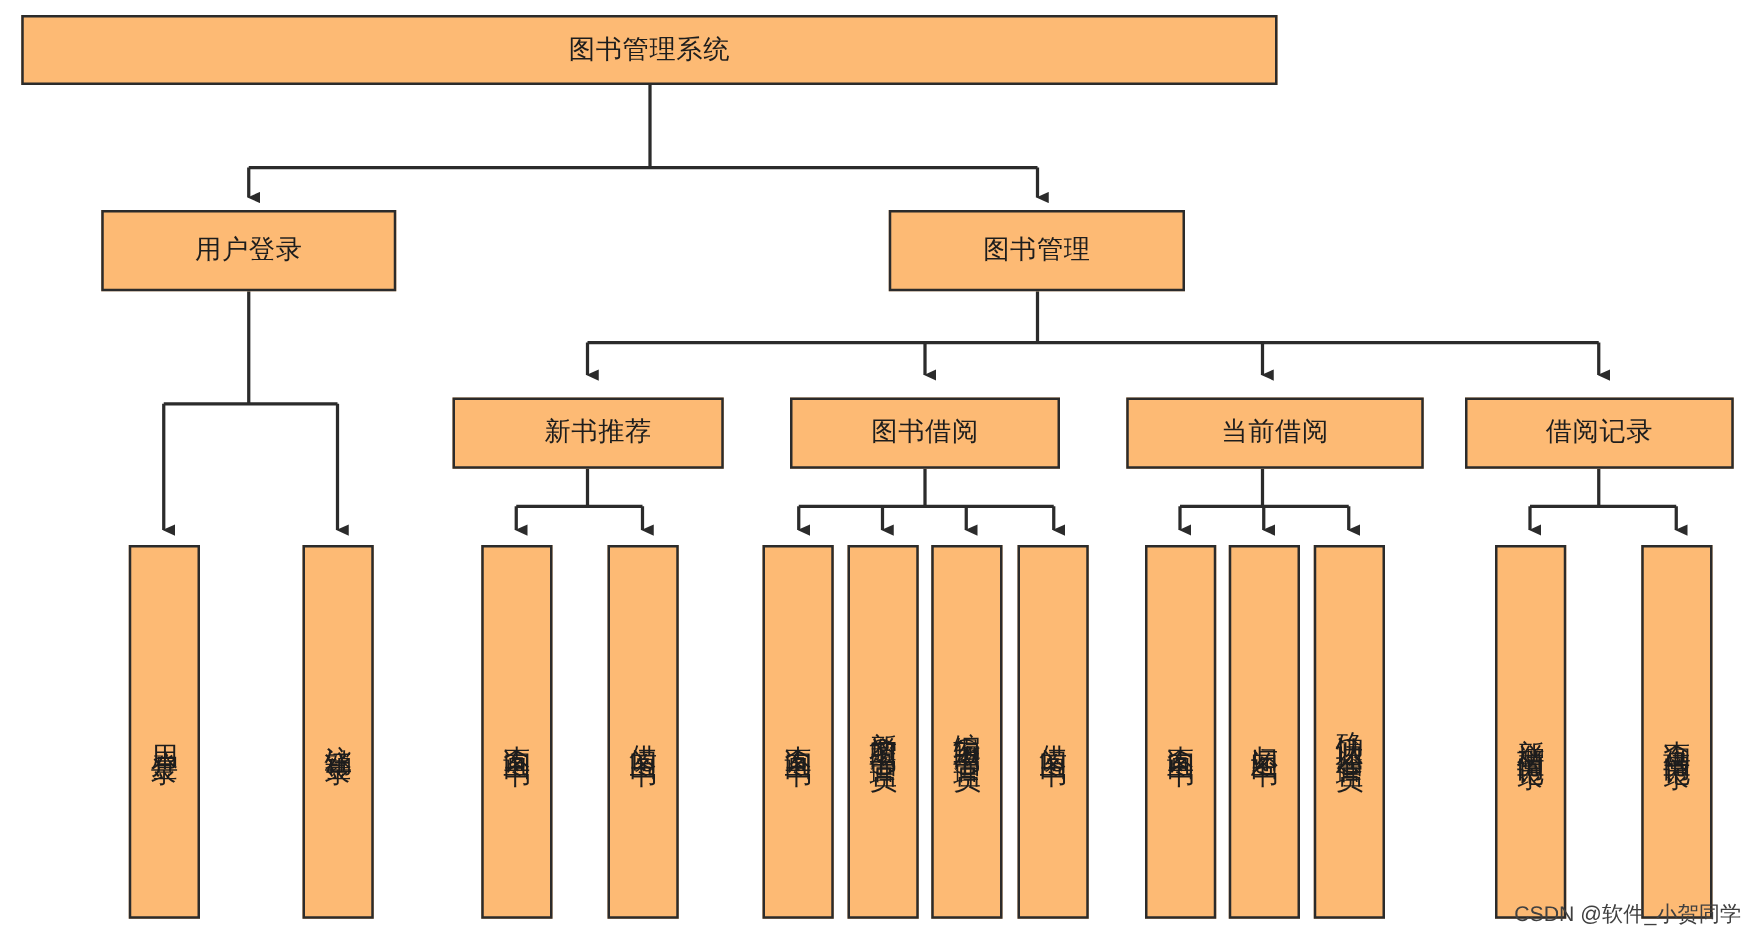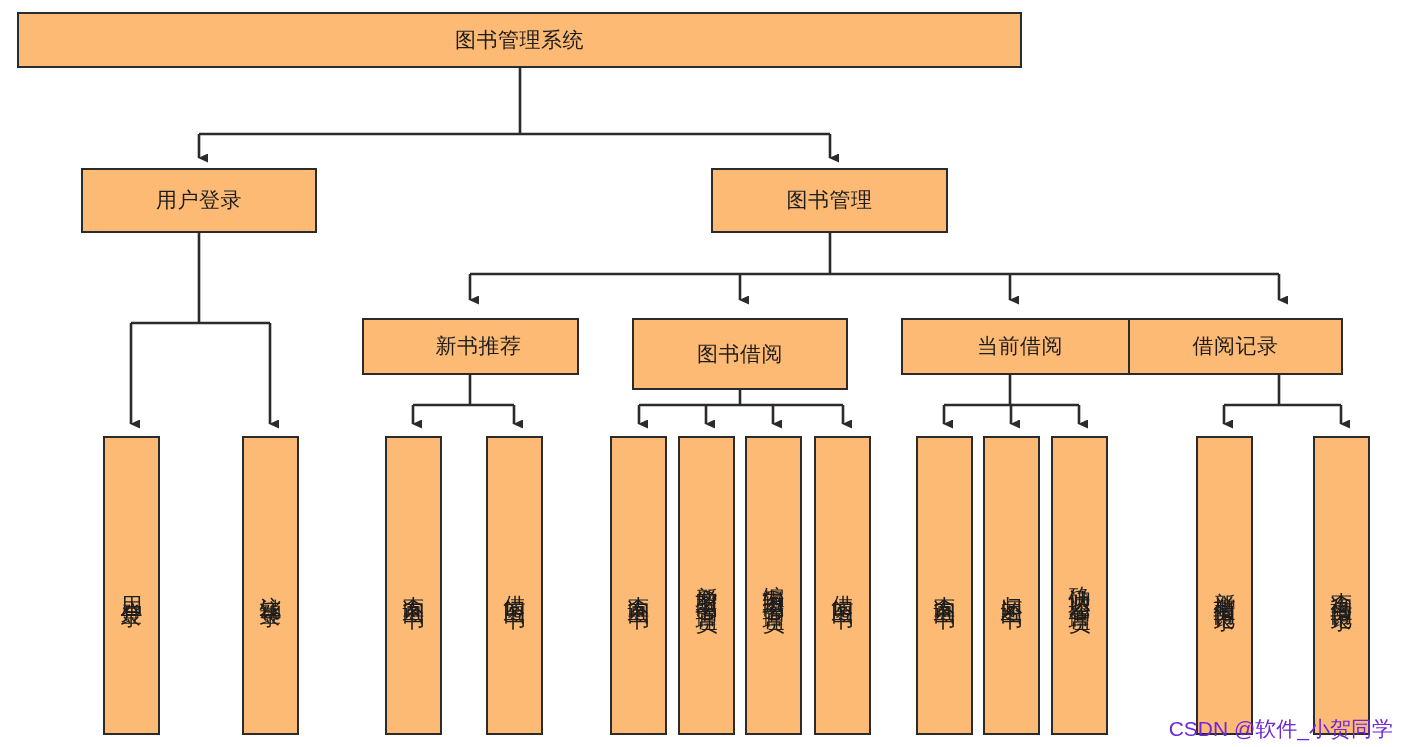--- a/index.html
+++ b/index.html
@@ -49,22 +49,22 @@
     writing-mode: vertical-rl;
     text-orientation: upright;
     font-size: 22px;
     letter-spacing: 4px;
     line-height: 1;
   }
   .watermark {
     position: absolute;
     right: 12px;
     bottom: 4px;
-    font-size: 21px;
-    color: #6d28d9;
+    font-size: 17px;
+    color: #404040;
     white-space: nowrap;
     font-family: "Liberation Sans", "DejaVu Sans", sans-serif;
     pointer-events: none;
   }
 </style>
 </head>
 <body>
 
 <div id="diagram-root">
 
@@ -125,27 +125,27 @@
   <div class="node-box" style="left:81px; top:168px; width:236px; height:65px;">
     <span class="node-label">用户登录</span>
   </div>
   <div class="node-box" style="left:711px; top:168px; width:237px; height:65px;">
     <span class="node-label">图书管理</span>
   </div>
 
   <div class="node-box" style="left:362px; top:318px; width:217px; height:57px;padding-left:16px;">
     <span class="node-label">新书推荐</span>
   </div>
-  <div class="node-box" style="left:632px; top:318px; width:216px; height:72px;">
+  <div class="node-box" style="left:632px; top:318px; width:216px; height:57px;">
     <span class="node-label">图书借阅</span>
   </div>
   <div class="node-box" style="left:901px; top:318px; width:238px; height:57px;">
     <span class="node-label">当前借阅</span>
   </div>
-  <div class="node-box" style="left:1128px; top:318px; width:215px; height:57px;">
+  <div class="node-box" style="left:1172px; top:318px; width:215px; height:57px;">
     <span class="node-label">借阅记录</span>
   </div>
 
   <div class="node-box vertical" style="left:103px; top:436px; width:57px; height:299px;">
     <span class="node-label">用户登录</span>
   </div>
   <div class="node-box vertical" style="left:242px; top:436px; width:57px; height:299px;">
     <span class="node-label">注销登录</span>
   </div>
 

